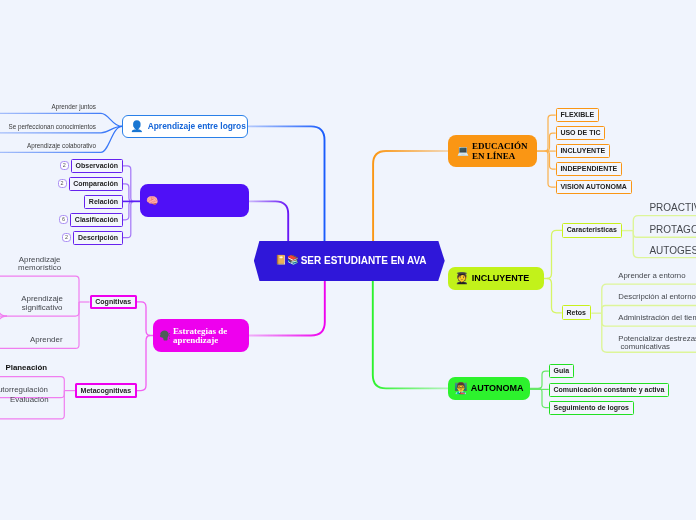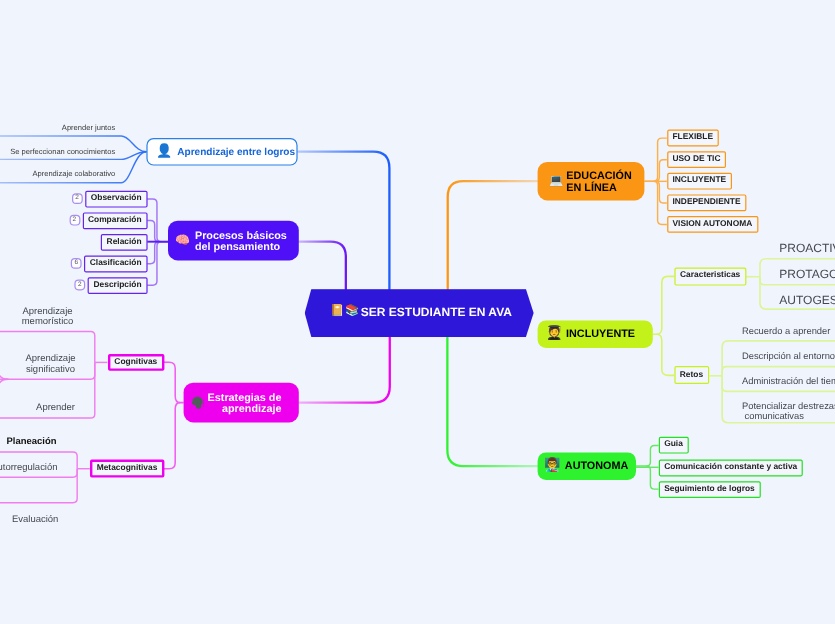--- a/index.html
+++ b/index.html
@@ -19,33 +19,33 @@
   #center{left:253.9px;top:240.6px;width:190.8px;height:40.4px;}
   #center .hexbg{position:absolute;inset:0;background:#2f17d9;
      clip-path:polygon(0 50%,5.6px 0,184.3px 0,190.8px 50%,184.3px 100%,5.6px 100%);}
   #center .lab{position:relative;color:#fff;font-size:10px;font-weight:bold;
      display:flex;align-items:center;gap:1px;
      width:100%;justify-content:center;padding-left:3px;}
   #center .emo{font-size:9.5px;}
 
   
   .mn{border-radius:8px;font-weight:bold;}
-  .two{display:block;}
+  .two{display:block;font-family:Liberation Serif, serif;}
   #n-pares{left:122px;top:115px;width:126px;height:23px;background:#fff;
      border:1.6px solid #2a80e8;color:#1565d8;font-size:8.4px;
      padding-left:7px;gap:4px;border-radius:6px;}
   #n-pares .emo{font-size:11px;}
   #n-procesos{left:140px;top:184px;width:109px;height:33px;background:#4f10f7;
      color:#fff;font-size:9px;padding-left:6px;gap:4px;border-radius:8px;}
   #n-procesos .emo{font-size:10px;}
   #n-procesos .two{line-height:9.6px;padding-top:1.5px;}
   #n-estrategias{left:153px;top:319px;width:96px;height:33px;background:#ee00ee;
      color:#fff;font-size:9px;padding-left:6px;gap:3px;border-radius:8px;}
   #n-estrategias .emo{font-size:10px;}
-  #n-estrategias .two{line-height:9.6px;padding-top:1.5px;text-align:right;}
+  #n-estrategias .two{line-height:9.6px;padding-top:1.5px;}
   #n-educacion{left:448px;top:135px;width:89px;height:32px;background:#fa9614;
      color:#000;font-size:9px;padding-left:9.5px;gap:2.5px;border-radius:8px;}
   #n-educacion .emo{font-size:9.6px;}
   #n-educacion .two{line-height:9.6px;padding-top:1.5px;}
   #n-estudiantes{left:448px;top:267px;width:96px;height:23px;background:#c2f21a;
      color:#000;font-size:9px;padding-left:7px;gap:3px;border-radius:7px;}
   #n-estudiantes .emo{font-size:11px;}
   #n-docentes{left:448px;top:377px;width:82px;height:23px;background:#2df22d;
      color:#000;font-size:9px;padding-left:6px;gap:3px;border-radius:7px;}
   #n-docentes .emo{font-size:11px;}
@@ -200,21 +200,20 @@
     </div>
   </div>
 
   <div class="n mn" id="n-pares">
     <span class="emo">👤</span>
     <span>Aprendizaje entre logros</span>
   </div>
 
   <div class="n mn" id="n-procesos">
     <span class="emo">🧠</span>
-    <span class="two"><span>Procesos básicos</span><br><span>del pensamiento</span></span>
   </div>
 
   <div class="n mn" id="n-estrategias">
     <span class="emo ico">
         <svg viewBox="4 4 30 30" width="11" height="11">
           <path fill="#4d5d58" d="M7.2 14.6C8.6 9.2 13.4 5.5 19 5.5c6.6 0 11.6 4.8 11.6 11.1c0 2.4-.7 4.3-1.9 6c-.9 1.3-1.4 2.2-1.4 3.6v3.6c0 1.7-1.3 3-3 3h-5.1c-1.4 0-2.6-1-2.9-2.4l-.7-3.4c-.2-.9-.9-1.5-1.7-1.8l-4.6-1.3c-2.1-.6-3.3-2.9-2.4-4.9l1.3-3.2c.3-.7.1-1.4-.3-2l-1.4-1.7c-.2-.3-.3-.6-.3-1z"></path>
           <path fill="#4d5d58" d="M32 12.5h2.6v3.2H32zm0 6.2h2.6v3.2H32zm0 6.2h2.6v3.2H32z"></path>
         </svg>
       </span>
     <span class="two"><span>Estrategias de</span><br><span>aprendizaje</span></span>
@@ -311,38 +310,38 @@
     <span>Aprendizaje<br>memorístico</span></div>
   <div class="ul2" style="left:42.1px;top:295.4px;">
     <span>Aprendizaje<br>significativo</span></div>
   <div class="ul2" style="left:46.3px;top:335.9px;">
     <span>Aprender</span></div>
 
   <div class="ul2 bold" style="left:26.3px;top:364px;">
     <span>Planeación</span></div>
   <div class="ul2" style="left:20.3px;top:385.5px;">
     <span>Autorregulación</span></div>
-  <div class="ul2" style="left:29.3px;top:429px;">
+  <div class="ul2" style="left:29.3px;top:396px;">
     <span>Evaluación</span></div>
 
   <div class="n bx bxl" style="left:562px;top:223px;height:14.5px;">
     <span>Caracteristicas</span>
     </div>
   <div class="n bx bxl" style="left:561.8px;top:305.3px;height:14.9px;">
     <span>Retos</span>
     </div>
 
   <div class="ulr up" style="left:649.4px;top:203.6px;">
     <span>PROACTIVOS</span></div>
   <div class="ulr up" style="left:649.4px;top:226px;">
     <span>PROTAGONISTAS</span></div>
   <div class="ulr up" style="left:649.4px;top:247.4px;">
     <span>AUTOGESTIVOS</span></div>
 
   <div class="ulr" style="left:618.3px;top:271.6px;">
-    <span>Recuerdo a aprender</span></div>
+    <span>Aprender a entorno</span></div>
   <div class="ulr" style="left:618.3px;top:292.8px;">
     <span>Descripción al entorno</span></div>
   <div class="ulr" style="left:618.3px;top:314.3px;">
     <span>Administración del tiempo</span></div>
   <div class="ulr" style="left:618.3px;top:334.7px;">
     <span>Potencializar destrezas<br>&nbsp;comunicativas</span></div>
 </div>
 
 </body></html>

